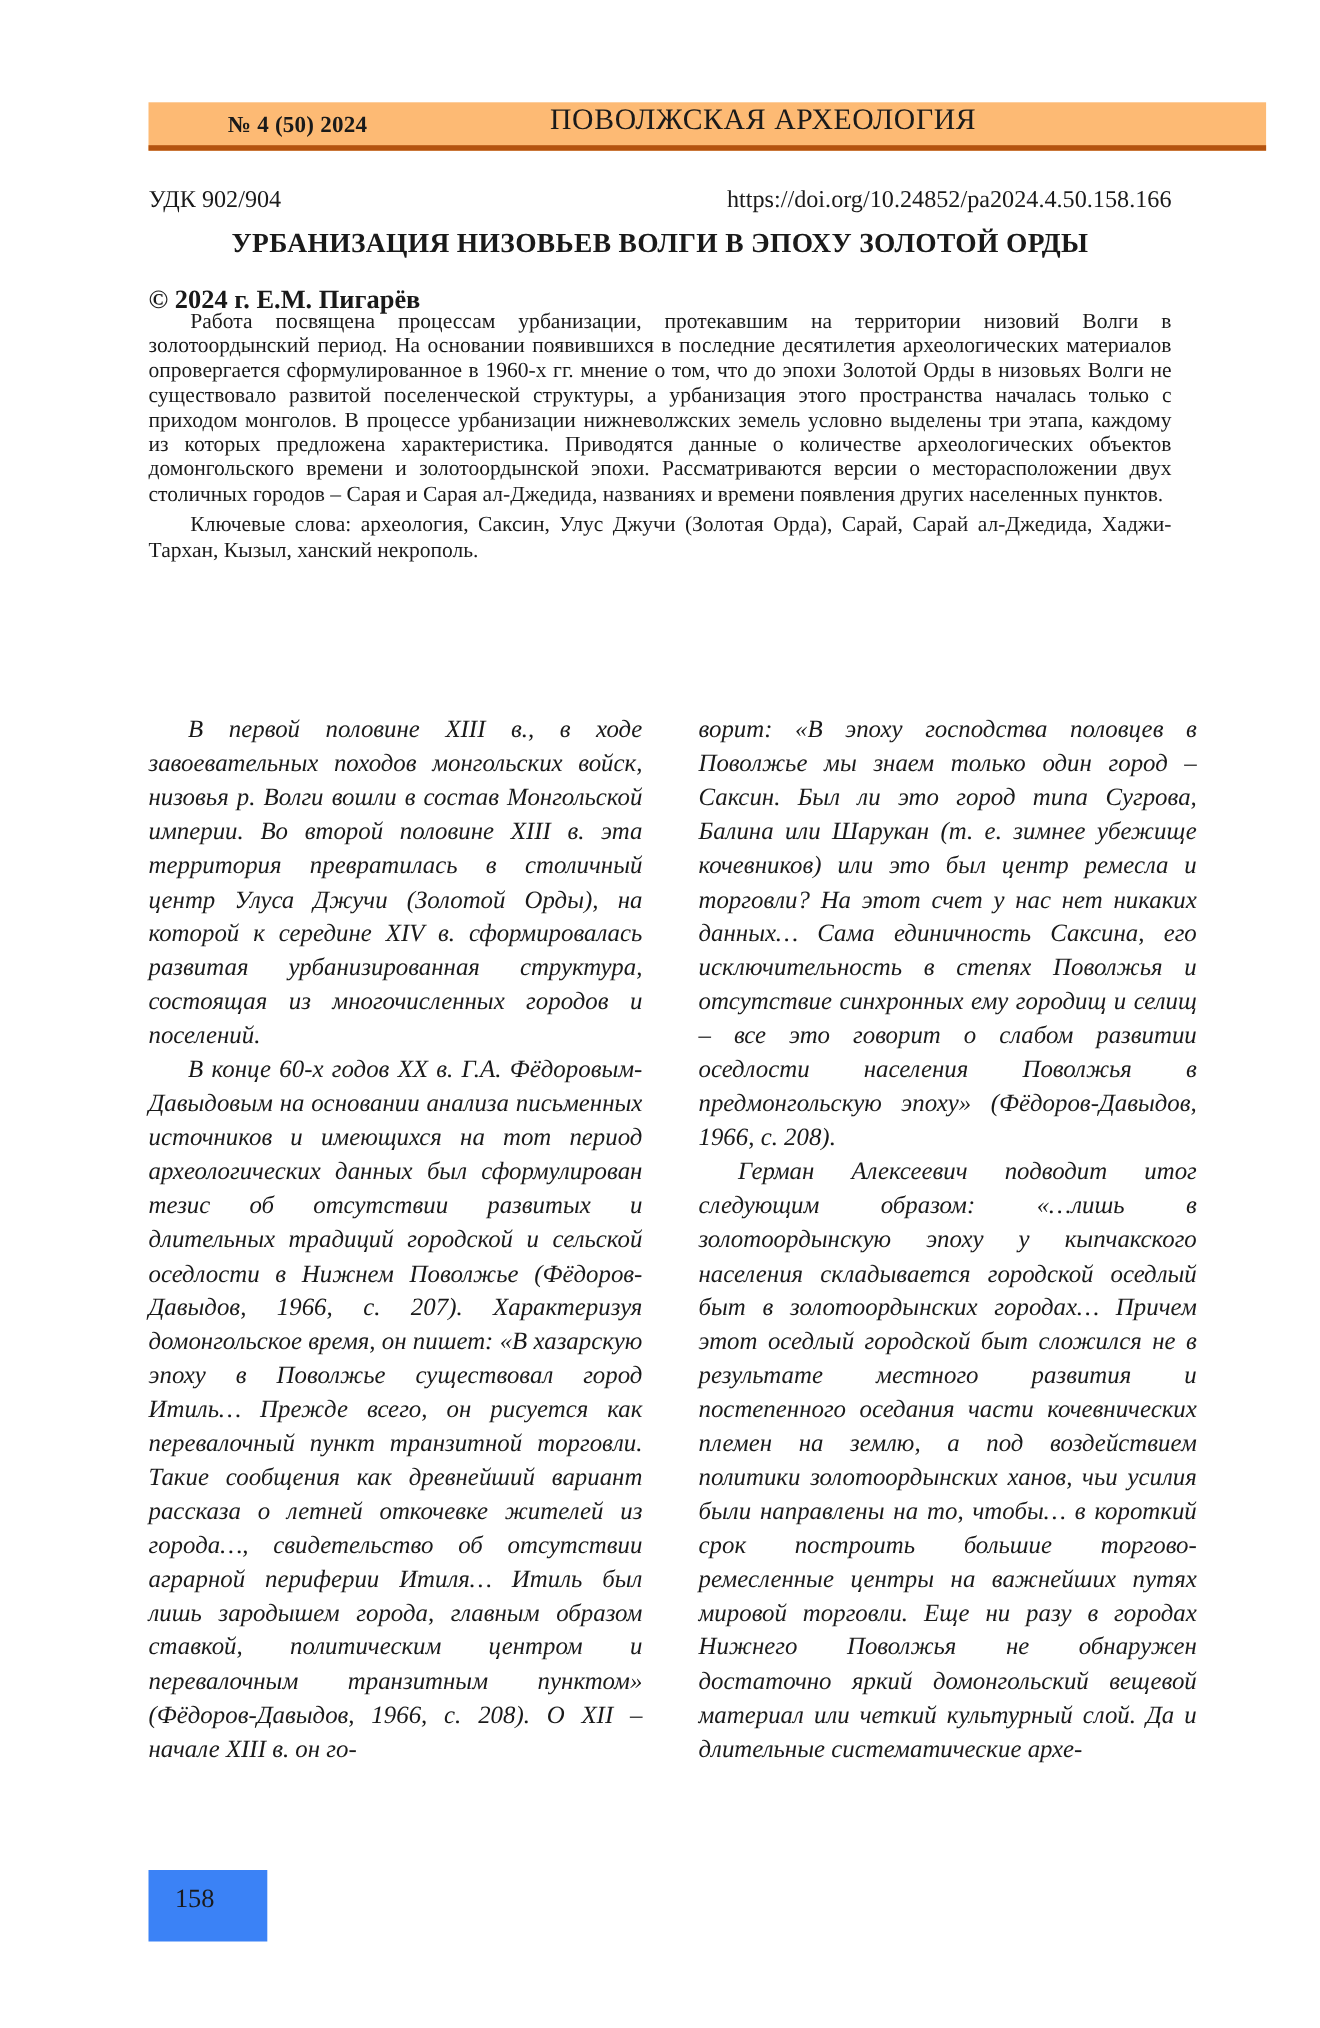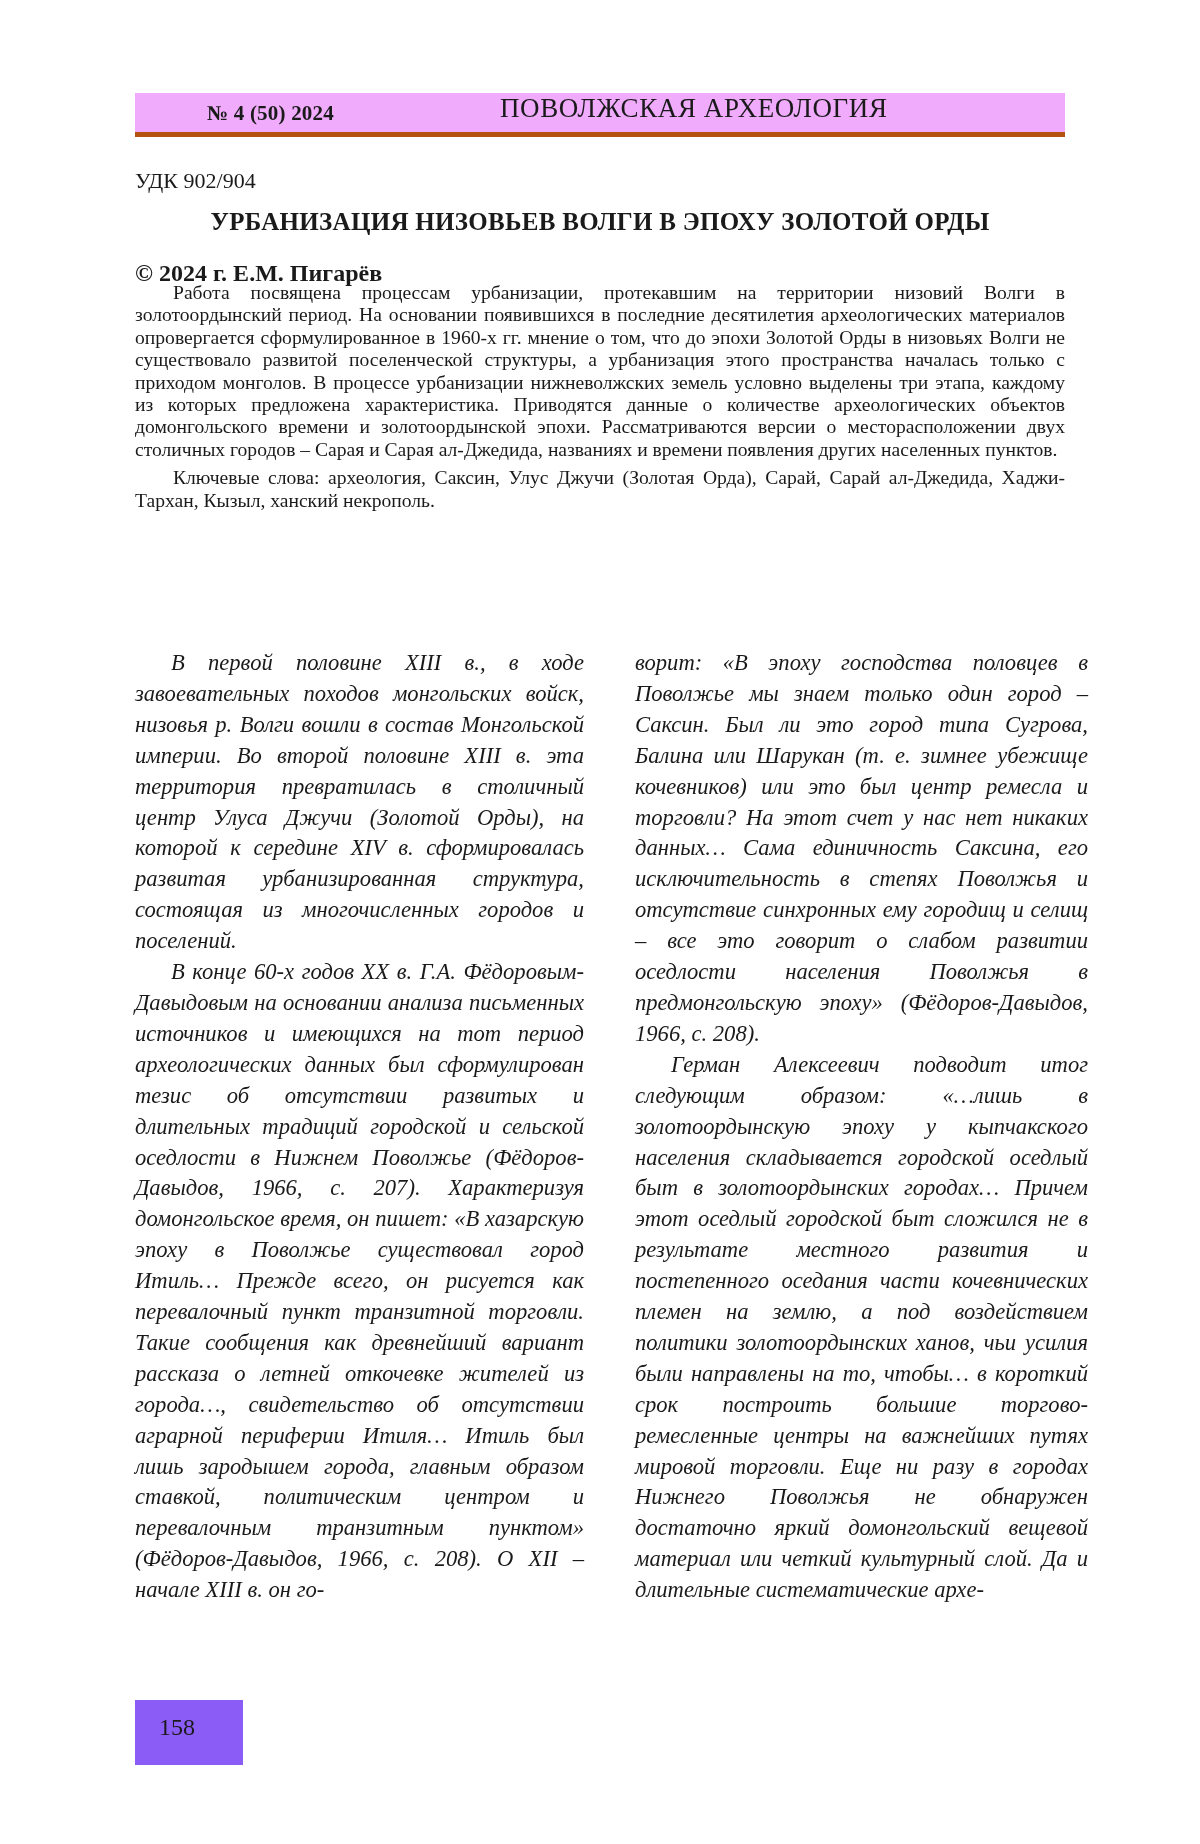--- a/index.html
+++ b/index.html
@@ -1,51 +1,52 @@
 <!DOCTYPE html>
 <html><head>
   <meta charset="utf-8">
   <style>
     html, body { margin: 0; padding: 0; background: #ffffff; }
     body { width: 1200px; height: 1844px; position: relative; overflow: hidden;
            font-family: "Liberation Serif", "DejaVu Serif", serif; color: #1a1a1a; }
-    .header-bar { position: absolute; left: 135px; top: 93px; width: 930px; height: 39px;
-                  background: #f0abfc; border-bottom: 5px solid #b4530f; font-family: Liberation Serif, serif; }
+    .header-bar { position: absolute; left: 135px; top: 93px; width: 1016px; height: 39px;
+                  background: #fdba74; border-bottom: 5px solid #b4530f; font-family: Liberation Serif, serif; }
     .issue { position: absolute; left: 72px; top: 8px; font-weight: bold; font-size: 21px; letter-spacing: 0.2px; }
     .journal { position: absolute; left: 365px; top: 0; font-size: 27px; letter-spacing: 0.6px; }
     .meta-row { position: absolute; left: 135px; top: 168px; width: 930px; height: 28px; font-size: 22px; }
     .udk { position: absolute; left: 0; top: 0; }
     .doi { position: absolute; right: 0; top: 0; }
     .title { position: absolute; left: 135px; top: 208px; width: 930px; text-align: center;
              font-weight: bold; font-size: 25px; letter-spacing: 0.3px; }
     .author { position: absolute; left: 135px; top: 260px; width: 930px; 
               font-weight: bold; font-size: 24px; }
     .abstract { position: absolute; left: 135px; top: 282px; width: 930px; font-size: 19.6px;
                 line-height: 22.4px; text-align: justify; }
     .abstract p { margin: 0; text-indent: 38px; }
     .keywords { margin-top: 6px !important; }
     .kw-label { font-weight: normal; }
     .col { position: absolute; top: 648px; font-size: 22.6px; line-height: 30.9px; text-align: justify; font-style: italic; }
     .col-left { left: 135px; width: 449px; }
     .col-right { left: 612px; width: 453px; margin-left: 23px; }
     .col p { margin: 0; text-indent: 36px; }
     .col p.cont { text-indent: 0; }
-    .page-box { position: absolute; left: 135px; top: 1700px; width: 108px; height: 65px; background: #8b5cf6; }
+    .page-box { position: absolute; left: 135px; top: 1700px; width: 108px; height: 65px; background: #3b82f6; }
     .page-num { position: absolute; left: 24px; top: 14px; font-size: 24px; }
   </style>
 </head>
 <body>
 
 <div class="header-bar">
   <span class="issue">№ 4 (50) 2024</span>
   <span class="journal">ПОВОЛЖСКАЯ АРХЕОЛОГИЯ</span>
 </div>
 
 <div class="meta-row">
   <span class="udk">УДК 902/904</span>
+  <span class="doi">https://doi.org/10.24852/pa2024.4.50.158.166</span>
 </div>
 
 <div class="title">УРБАНИЗАЦИЯ НИЗОВЬЕВ ВОЛГИ В ЭПОХУ ЗОЛОТОЙ ОРДЫ</div>
 <div class="author">© 2024 г. Е.М. Пигарёв</div>
 
 <div class="abstract">
   <p>Работа посвящена процессам урбанизации, протекавшим на территории низовий Волги в золотоордынский период. На основании появившихся в последние десятилетия археологических материалов опровергается сформулированное в 1960-х гг. мнение о том, что до эпохи Золотой Орды в низовьях Волги не существовало развитой поселенческой структуры, а урбанизация этого пространства началась только с приходом монголов. В процессе урбанизации нижневолжских земель условно выделены три этапа, каждому из которых предложена характеристика. Приводятся данные о количестве археологических объектов домонгольского времени и золотоордынской эпохи. Рассматриваются версии о месторасположении двух столичных городов – Сарая и Сарая ал-Джедида, названиях и времени появления других населенных пунктов.</p>
   <p class="keywords"><span class="kw-label">Ключевые слова:</span><span> археология, Саксин, Улус Джучи (Золотая Орда), Сарай, Сарай ал-Джедида, Хаджи-Тархан, Кызыл, ханский некрополь.</span></p>
 </div>
 

